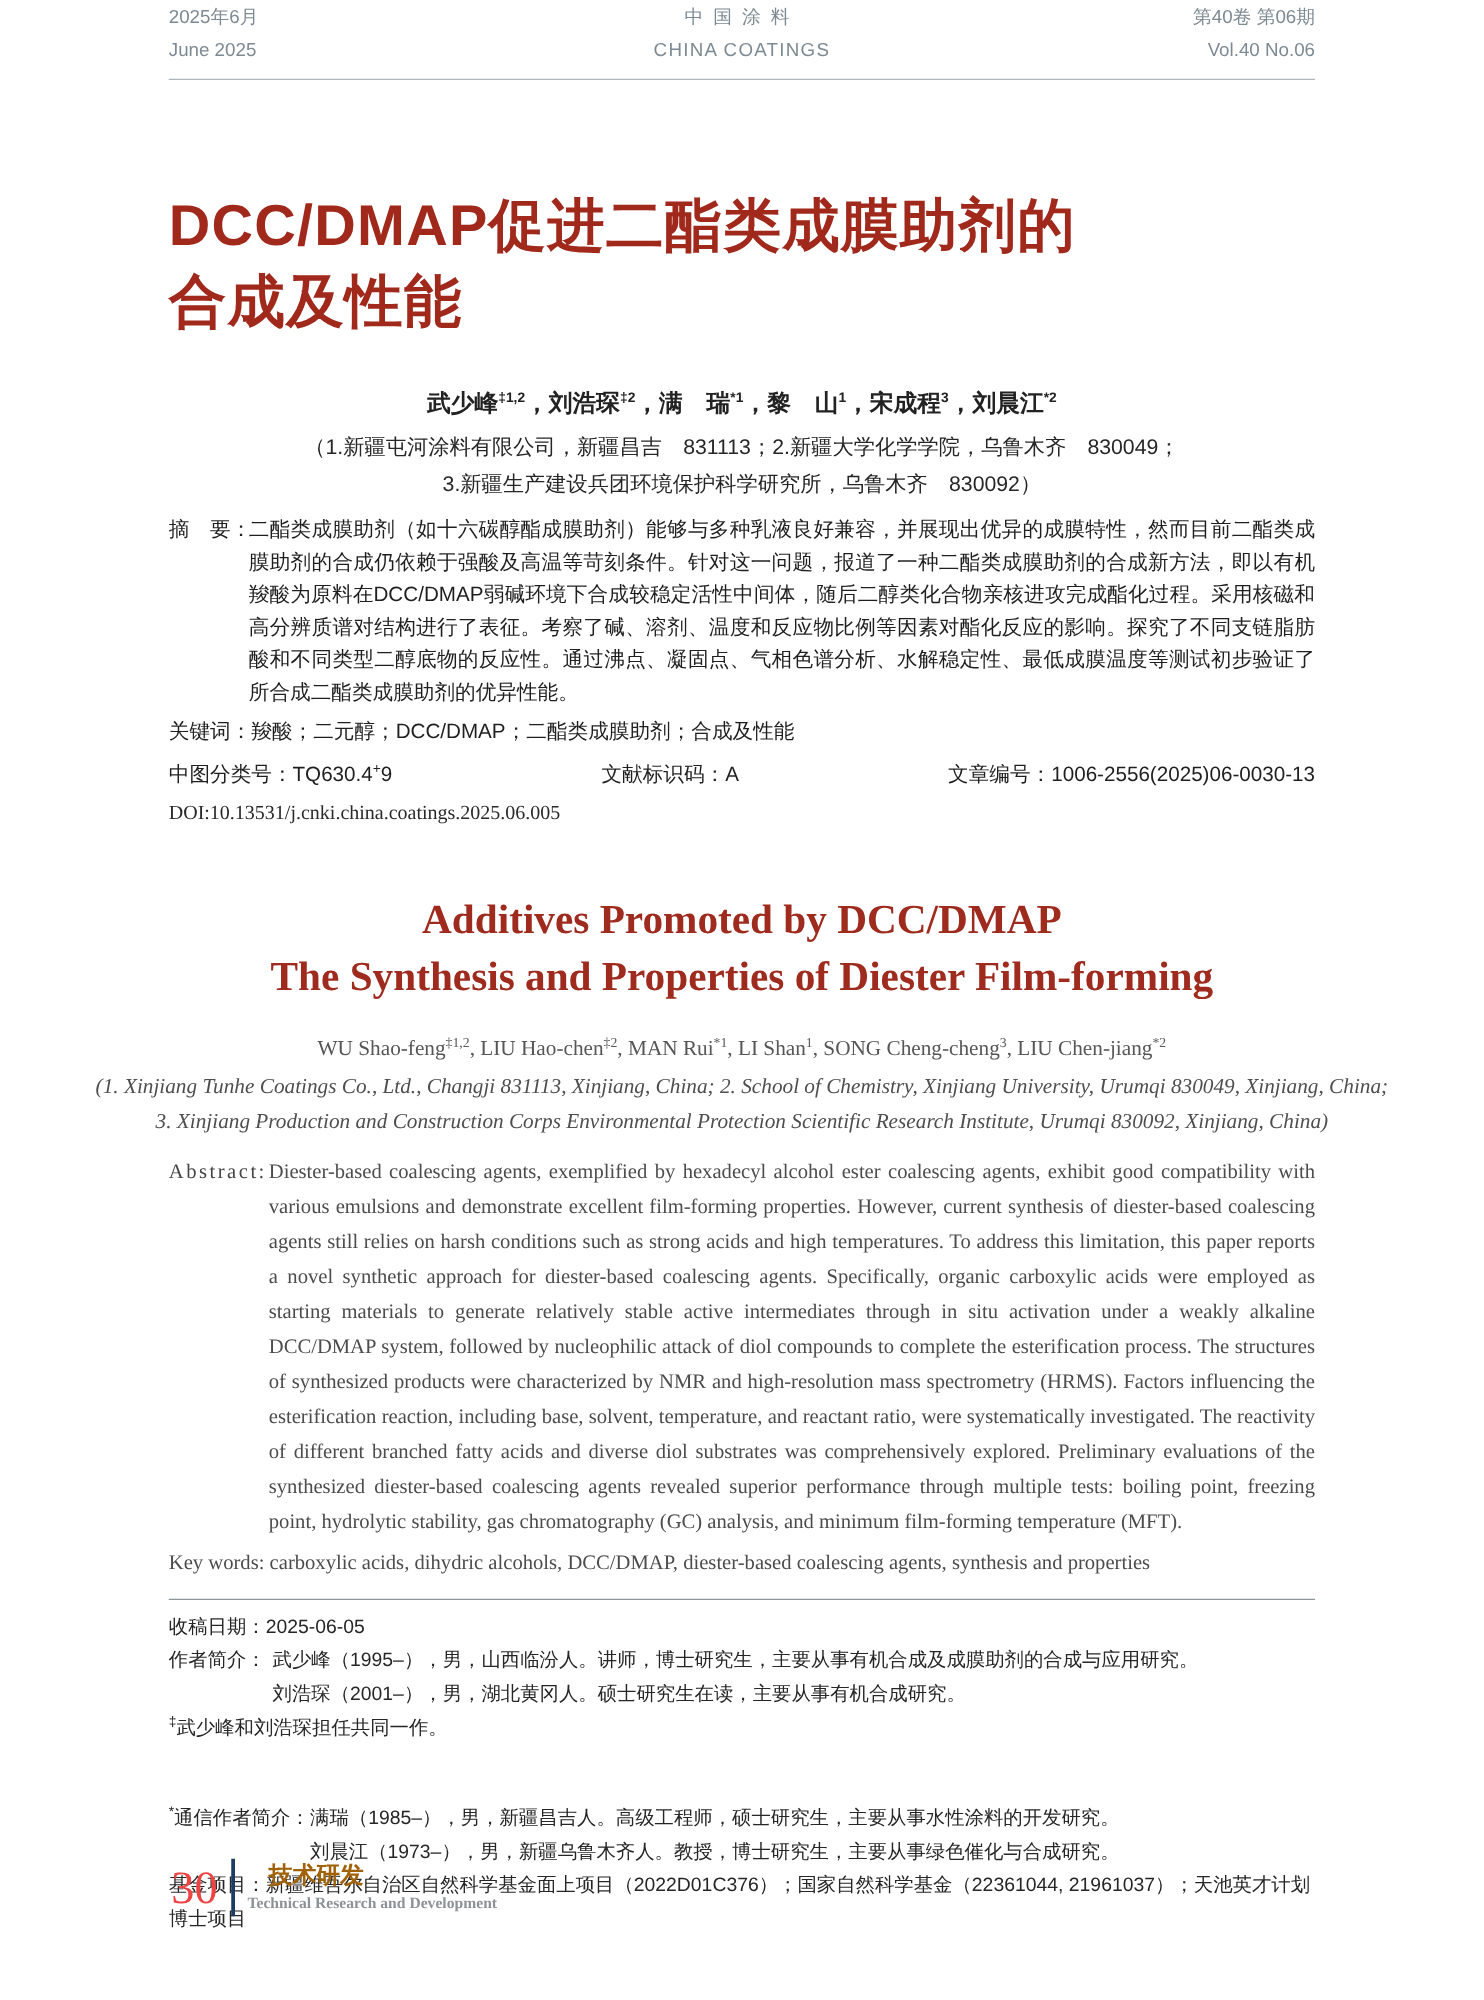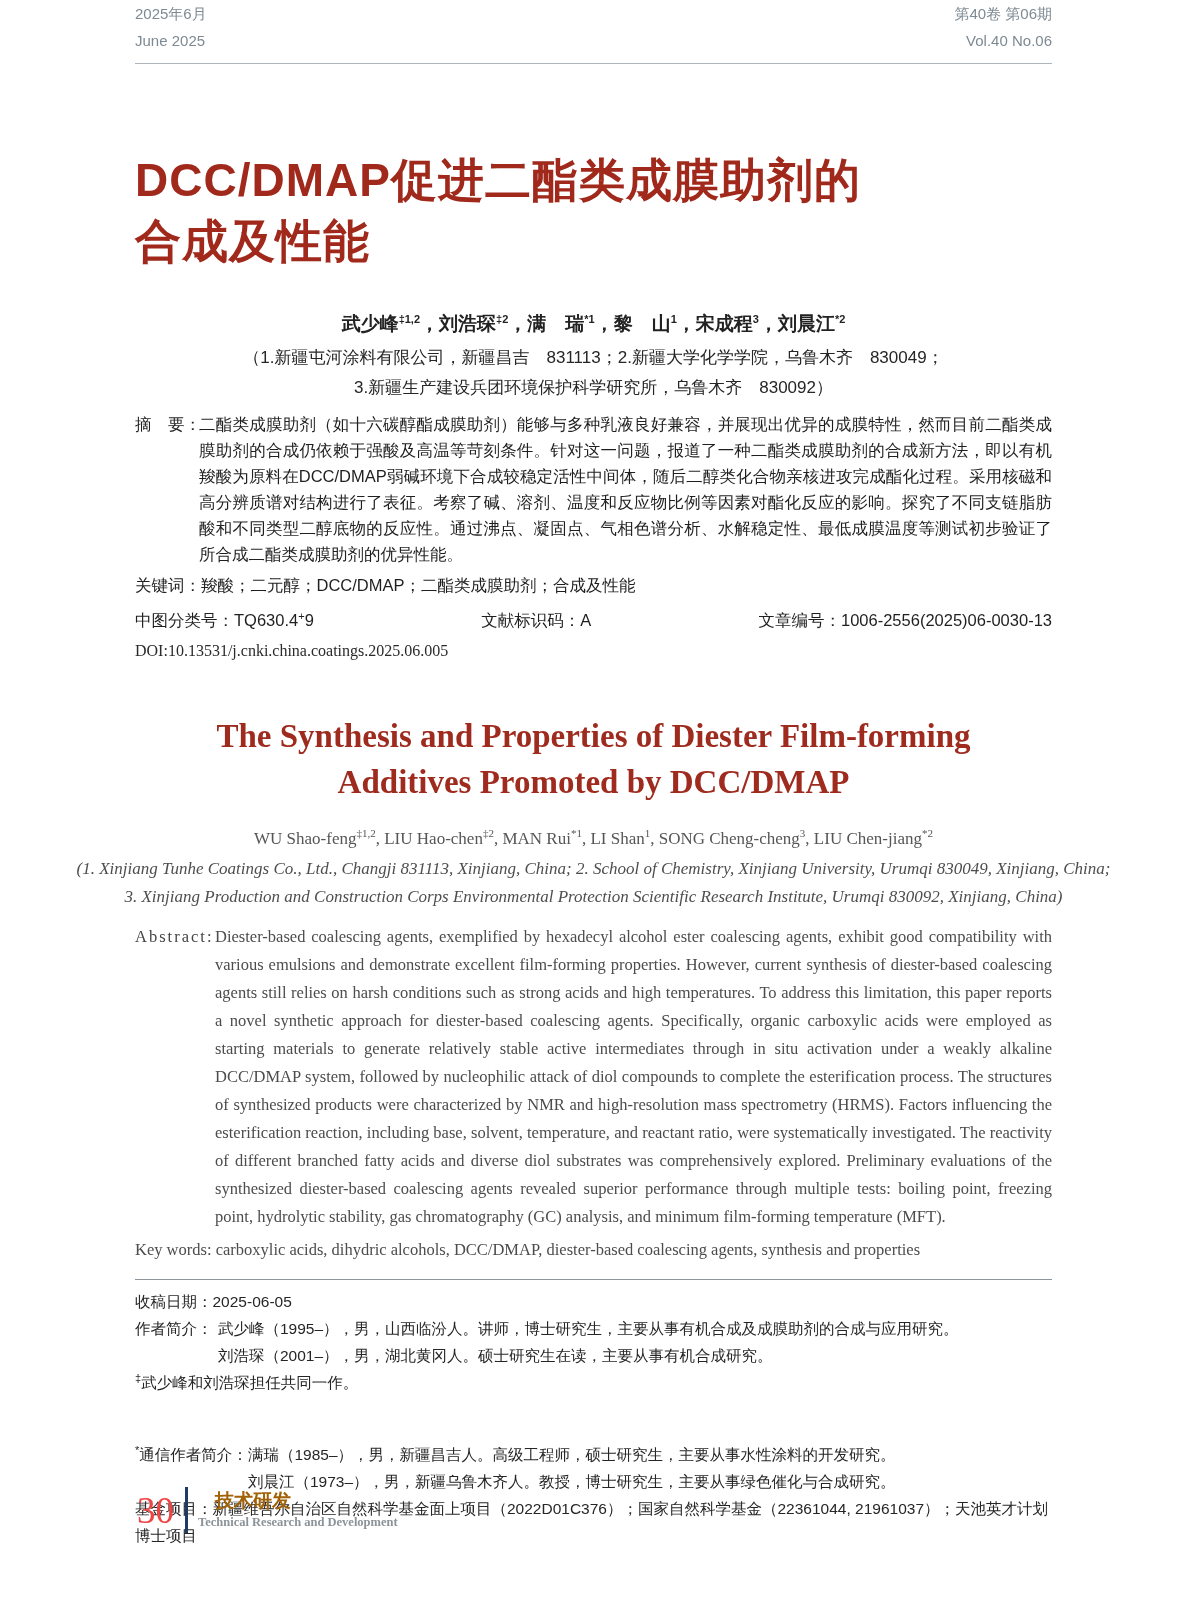--- a/index.html
+++ b/index.html
@@ -71,20 +71,24 @@
 </head>
 <body>
 
 <div class="content">
 
   <div class="jheader">
     <div class="h-left">
       <div>2025年6月</div>
       <div>June 2025</div>
     </div>
+    <div class="h-center">
+      <div class="jname-cn">中国涂料</div>
+      <div class="jname-en">CHINA COATINGS</div>
+    </div>
     <div class="h-right">
       <div>第40卷 第06期</div>
       <div>Vol.40  No.06</div>
     </div>
   </div>
 
   <div class="title-cn">
     <div>DCC/DMAP促进二酯类成膜助剂的</div>
     <div>合成及性能</div>
   </div>
@@ -112,22 +116,22 @@
       <span>文献标识码：</span><span>A</span>
     </div>
     <div>
       <span>文章编号：</span><span>1006-2556(2025)06-0030-13</span>
     </div>
   </div>
 
   <div class="doi-line">DOI:10.13531/j.cnki.china.coatings.2025.06.005</div>
 
   <div class="title-en">
+    <div>Additives Promoted by DCC/DMAP</div>
     <div>The Synthesis and Properties of Diester Film-forming</div>
-    <div>Additives Promoted by DCC/DMAP</div>
   </div>
 
   <div class="authors-en"><span>WU Shao-feng</span><sup class="sup">‡1,2</sup><span>, </span><span>LIU Hao-chen</span><sup class="sup">‡2</sup><span>, </span><span>MAN Rui</span><sup class="sup">*1</sup><span>, </span><span>LI Shan</span><sup class="sup">1</sup><span>, </span><span>SONG Cheng-cheng</span><sup class="sup">3</sup><span>, </span><span>LIU Chen-jiang</span><sup class="sup">*2</sup></div>
 
   <div class="affil-en">(1. Xinjiang Tunhe Coatings Co., Ltd., Changji 831113, Xinjiang, China; 2. School of Chemistry, Xinjiang University, Urumqi 830049, Xinjiang, China; 3. Xinjiang Production and Construction Corps Environmental Protection Scientific Research Institute, Urumqi 830092, Xinjiang, China)</div>
 
   <div class="hang abs-en">
     <span class="hang-label">Abstract:</span><span>Diester-based coalescing agents, exemplified by hexadecyl alcohol ester coalescing agents, exhibit good compatibility with various emulsions and demonstrate excellent film-forming properties. However, current synthesis of diester-based coalescing agents still relies on harsh conditions such as strong acids and high temperatures. To address this limitation, this paper reports a novel synthetic approach for diester-based coalescing agents. Specifically, organic carboxylic acids were employed as starting materials to generate relatively stable active intermediates through in situ activation under a weakly alkaline DCC/DMAP system, followed by nucleophilic attack of diol compounds to complete the esterification process. The structures of synthesized products were characterized by NMR and high-resolution mass spectrometry (HRMS). Factors influencing the esterification reaction, including base, solvent, temperature, and reactant ratio, were systematically investigated. The reactivity of different branched fatty acids and diverse diol substrates was comprehensively explored. Preliminary evaluations of the synthesized diester-based coalescing agents revealed superior performance through multiple tests: boiling point, freezing point, hydrolytic stability, gas chromatography (GC) analysis, and minimum film-forming temperature (MFT).</span>
   </div>
 

